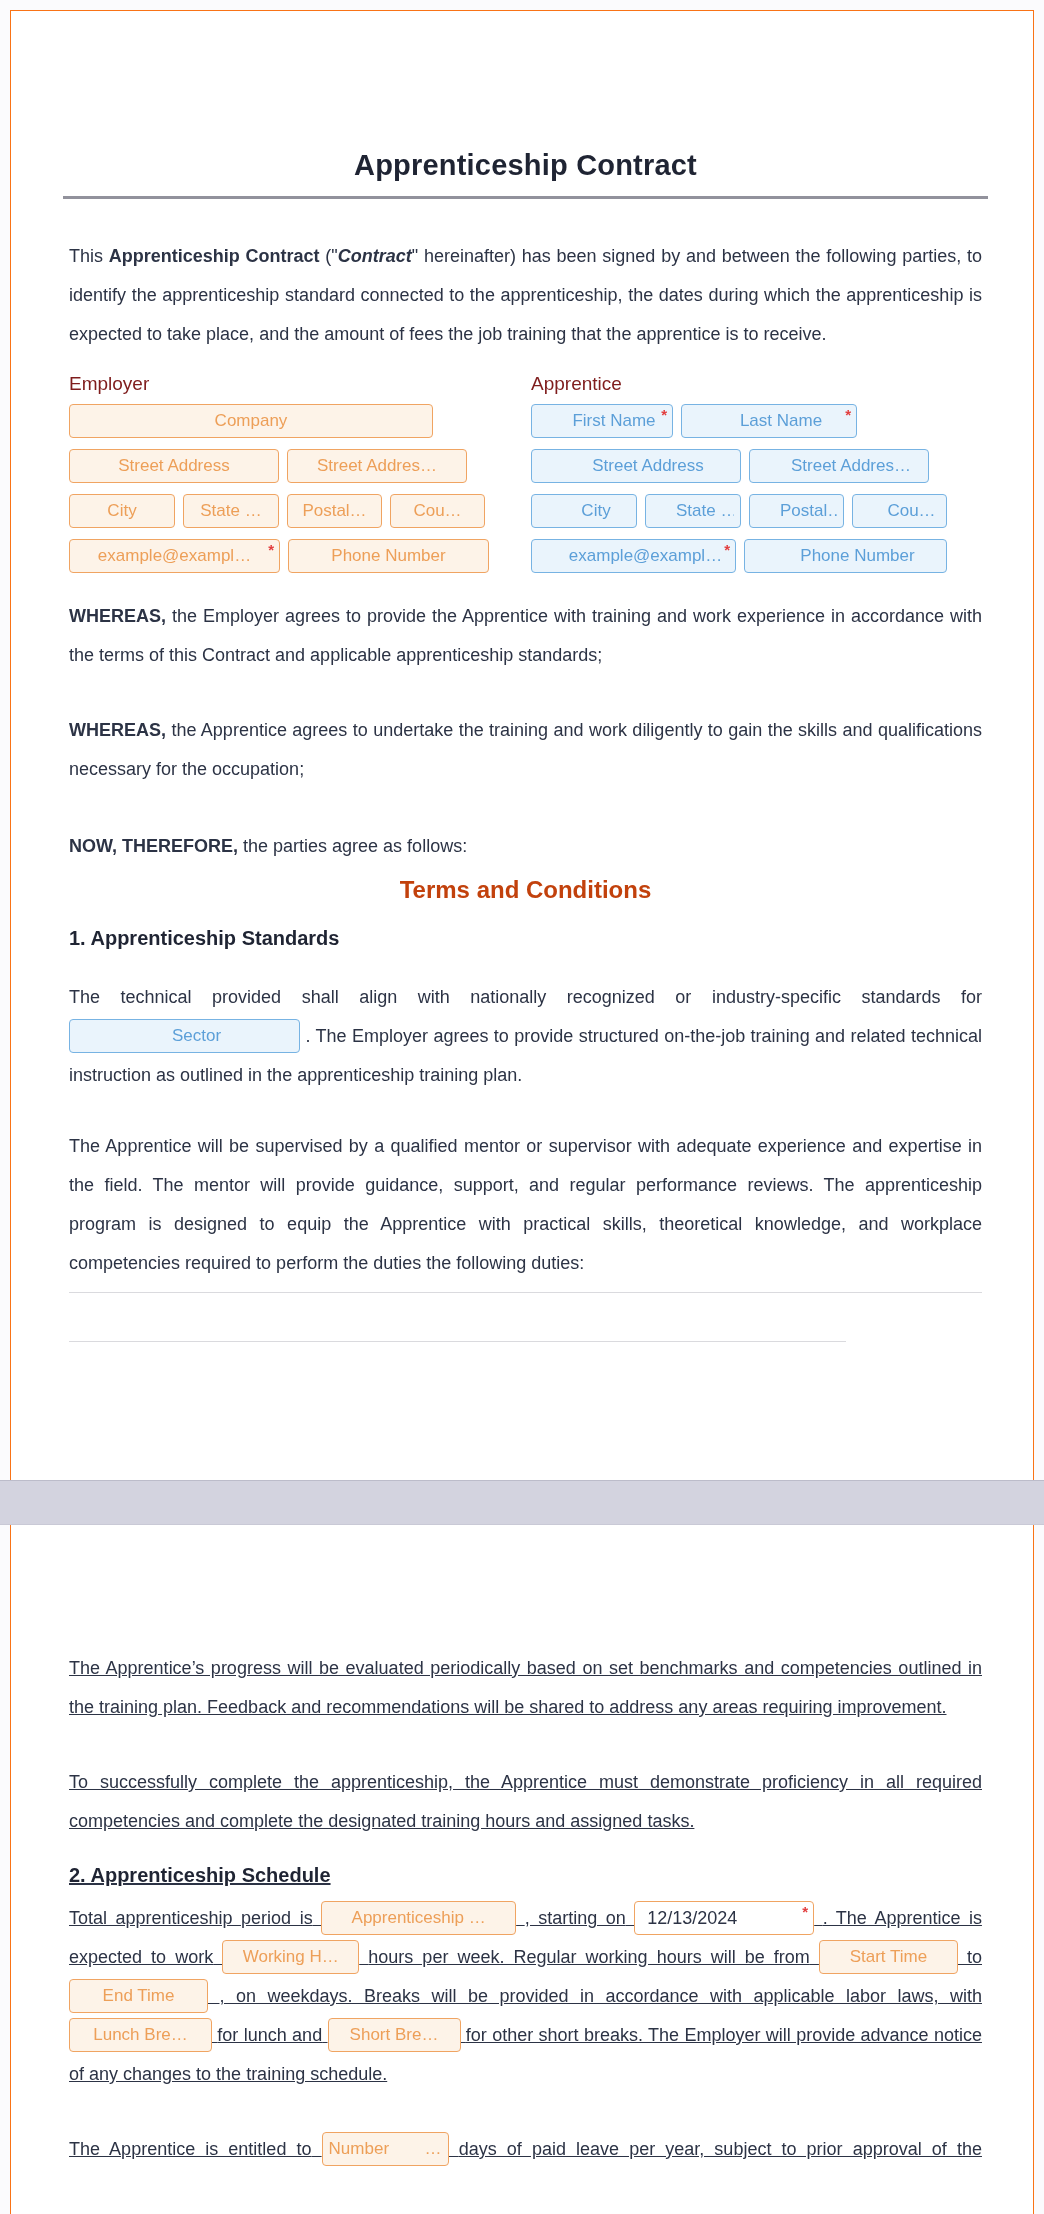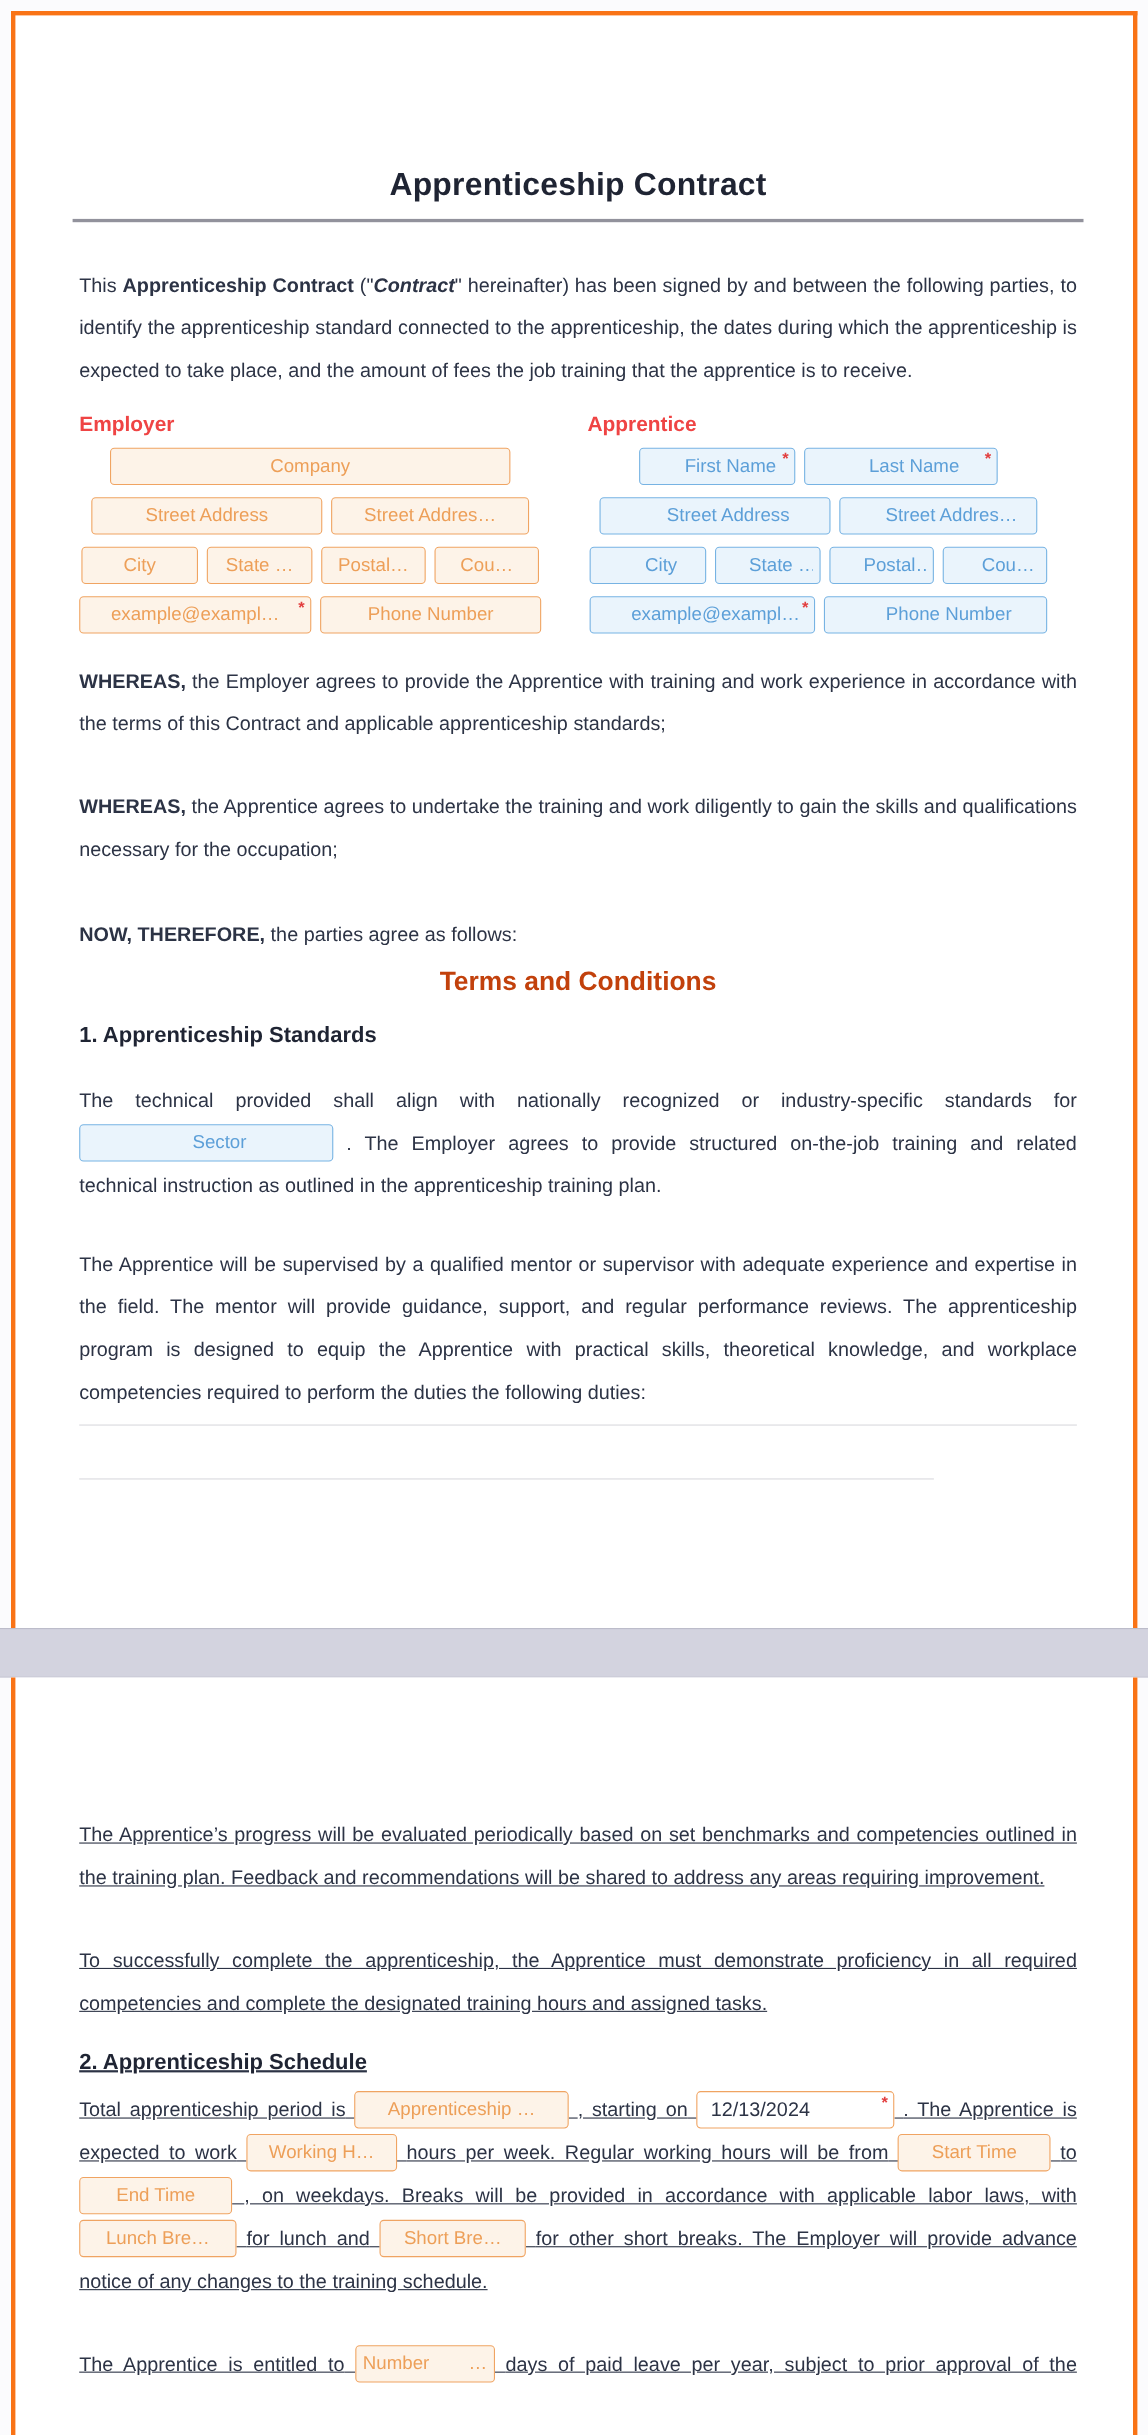--- a/index.html
+++ b/index.html
@@ -8,21 +8,21 @@
     width:1044px; height:2214px;
     padding-top:10px;
     background:#fbfbfd;
     font-family:"Liberation Sans","DejaVu Sans",sans-serif;
     color:#2C3345;
     overflow:hidden;
   }
   .sheet {
     margin:0 10px;
     background:#ffffff;
-    border:4px solid #f97316;
+    border:1px solid #f97316;
     padding:0 51px 0 58px;
     overflow:hidden;
   }
   #page1 { height:1470px; border-bottom:none; }
   #gap   { height:45px; background:#d3d3df; border-top:1px solid #bcbcca; border-bottom:1px solid #c9c9d6; }
   #page2 { height:689px; border-top:none; border-bottom:none; padding-top:124px;text-decoration:underline; }
 
   h1.doc-title {
     margin:0; padding-top:136px;
     font-size:29px; line-height:36px; font-weight:700;
@@ -47,22 +47,22 @@
   .p-sched { margin-top:12px; }
   .p-leave { margin-top:36px; text-align-last:justify; }
 
   .bline { height:1px; border-bottom:1px solid #dadade; }
   .bl1 { margin-top:9px; }
   .bl2 { margin-top:48px; width:777px; }
 
   .parties { display:flex; margin-top:18px; }
   .pleft  { width:420px; margin-right:42px; }
   .pright { width:420px; }
-  .party-h { font-size:19px; line-height:24px; font-weight:700; color:#ef4444; margin-bottom:8px; }
-  .frow { display:flex; gap:8px; margin-bottom:11px;justify-content:center; }
+  .party-h { font-size:19px; line-height:24px; font-weight:400; color:#7f1d1d; margin-bottom:8px; }
+  .frow { display:flex; gap:8px; margin-bottom:11px; }
   .frow:last-child { margin-bottom:0;border-radius:16px; }
 
   .field {
     position:relative; height:34px;
     border:1px solid; border-radius:4px;
     display:flex; align-items:center;
   }
   .field input {
     width:100%; height:100%;
     border:0; background:transparent; outline:0;

